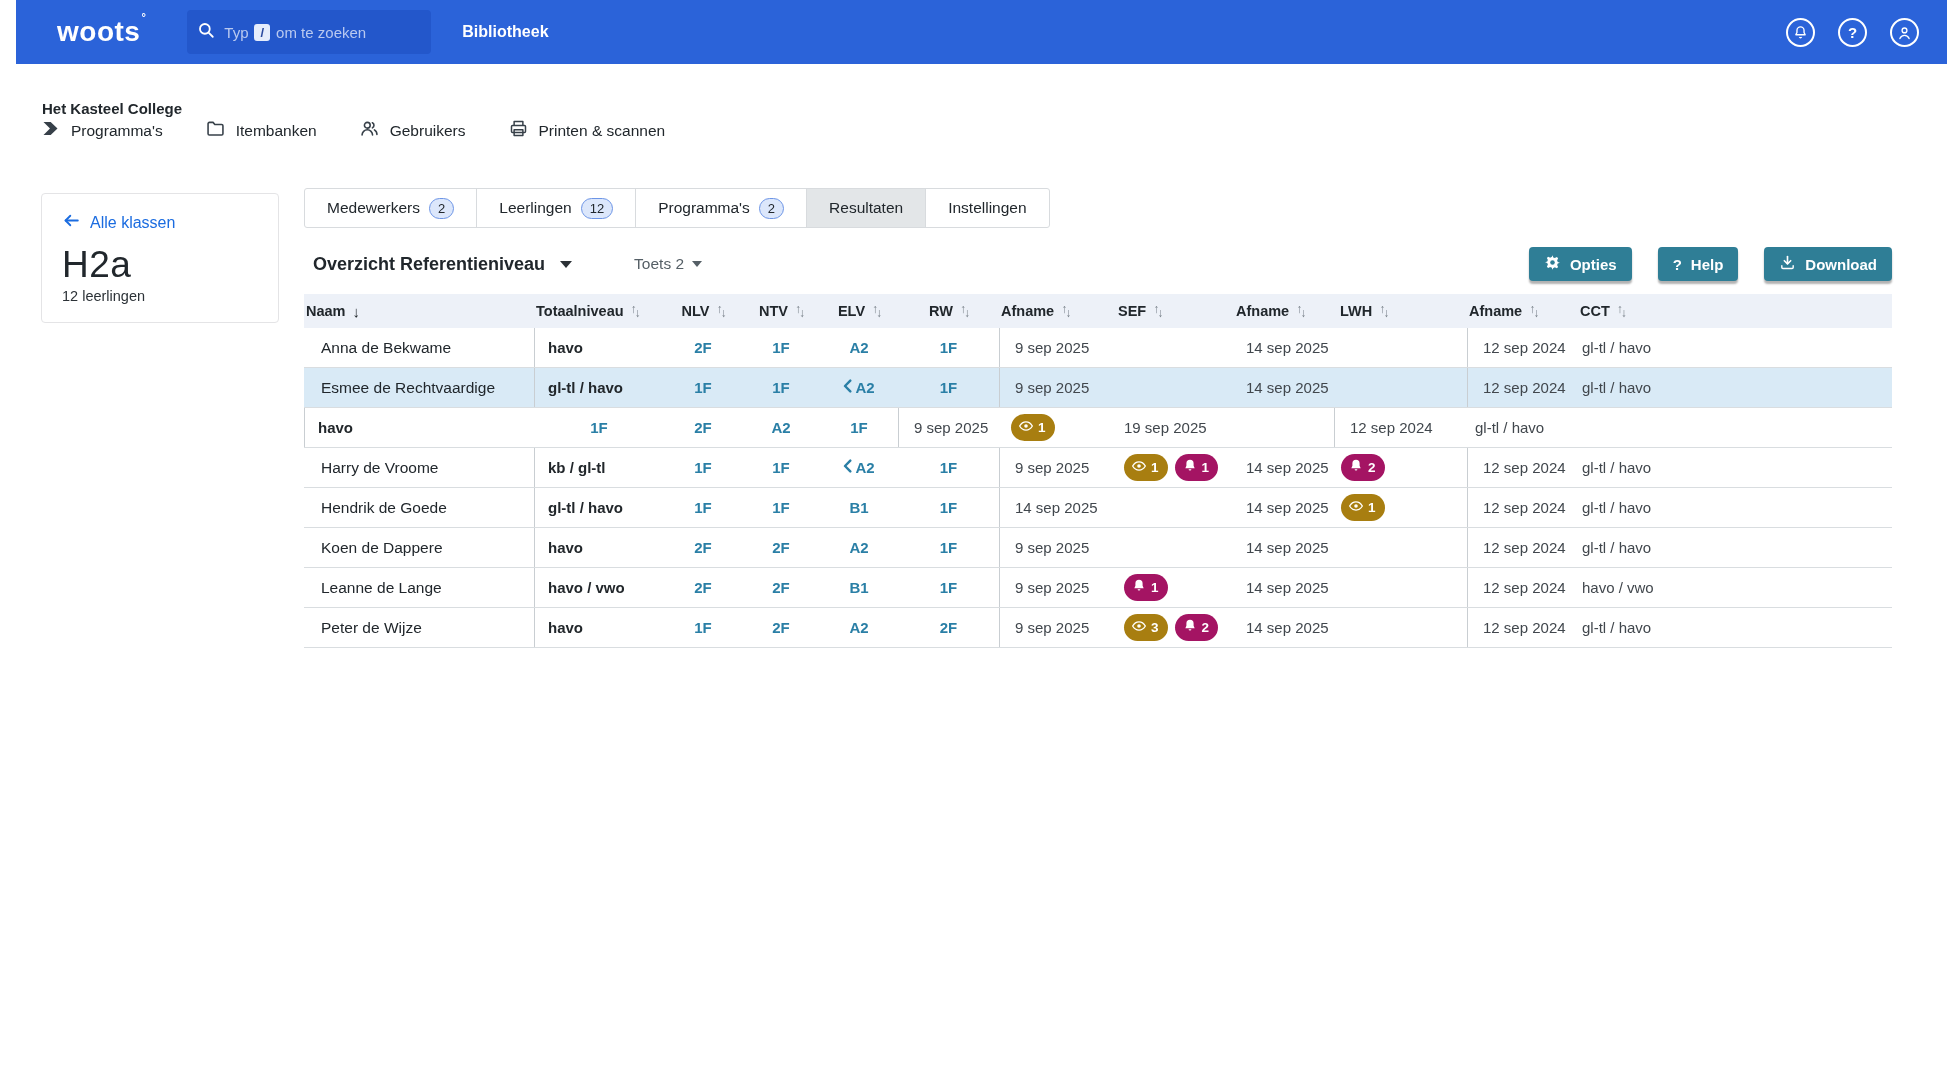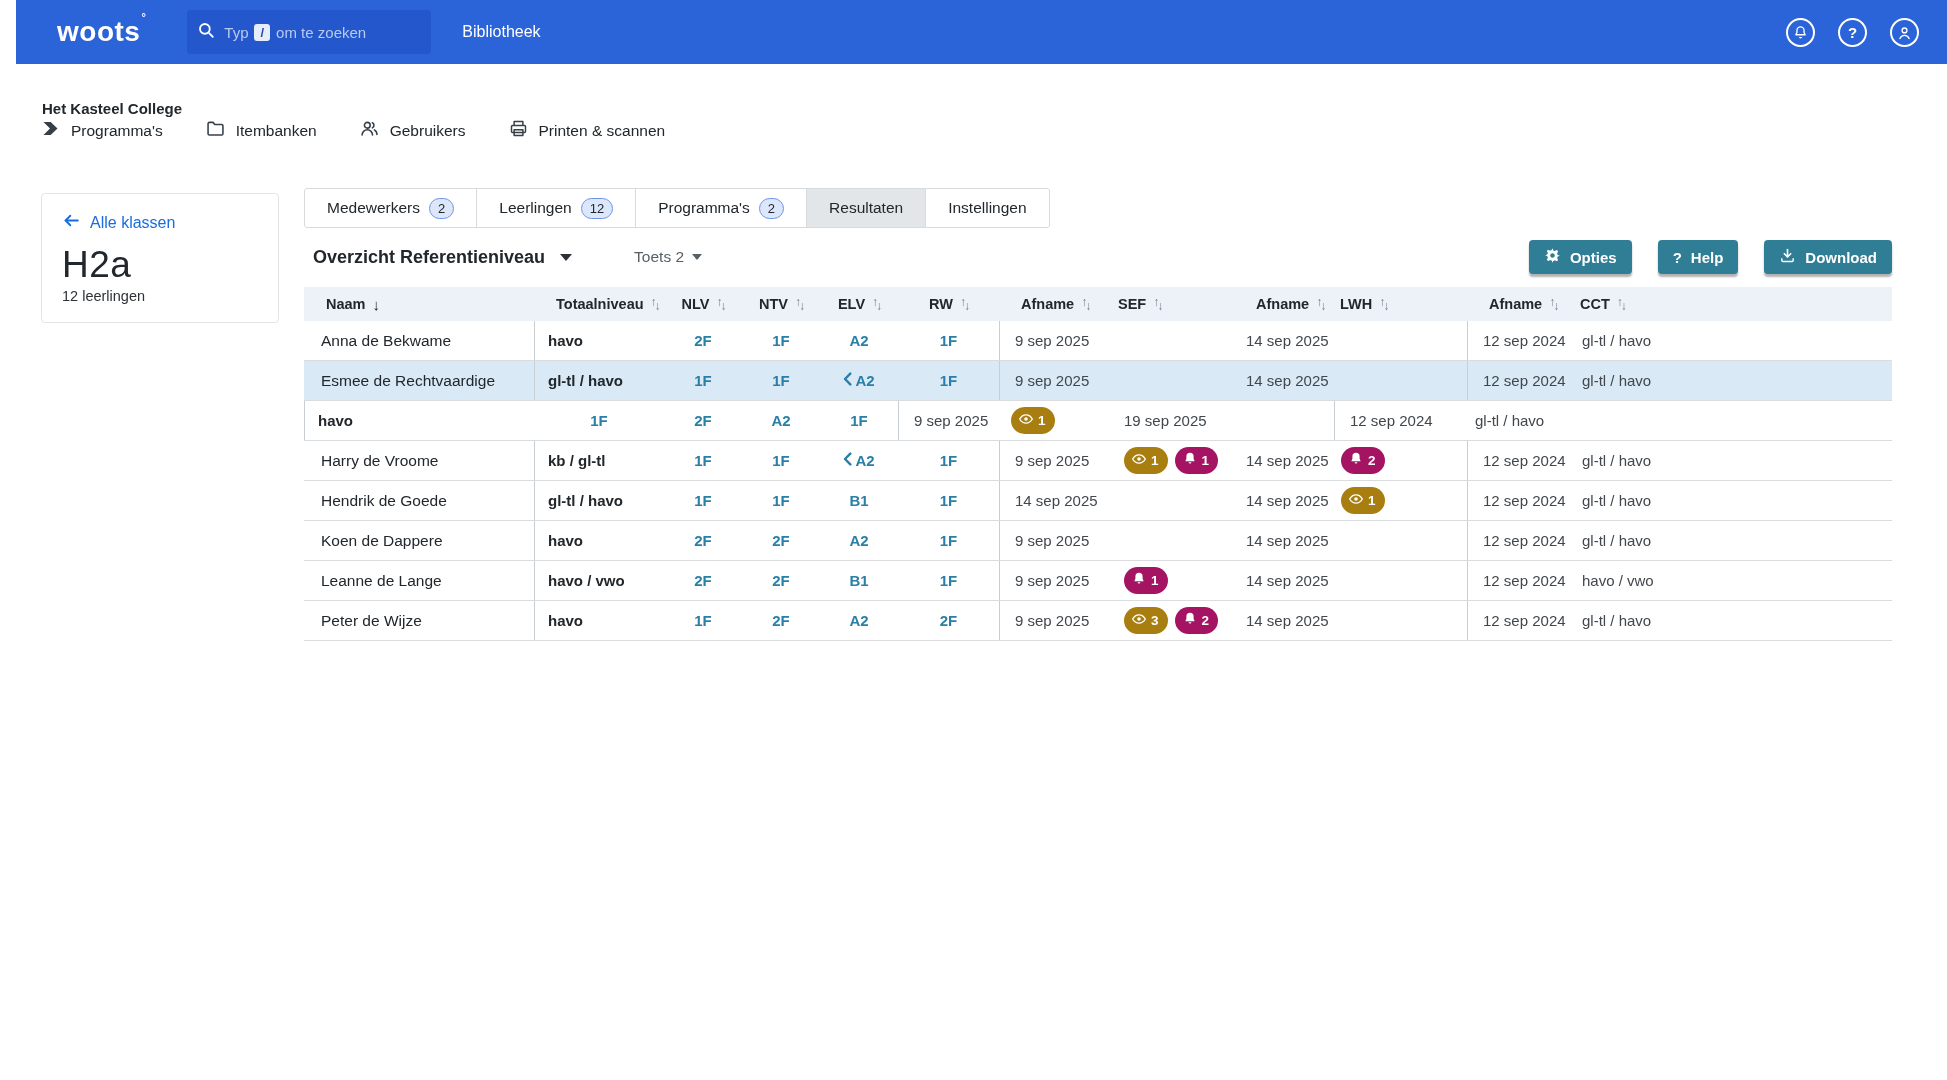--- a/index.html
+++ b/index.html
@@ -10,21 +10,21 @@
   .topbar { position:absolute; left:16px; top:0; width:1947px; height:64px;
     background:var(--topbar-blue); display:flex; align-items:center; }
   .logo { margin-left:41px; color:#fff; font-size:28px; font-weight:bold;
     letter-spacing:.5px; position:relative; }
   .logo sup { font-size:11px; position:relative; top:-10px; left:1px; }
   .searchbox { margin-left:42px; width:244px; height:44px; background:var(--search-blue);
     border-radius:4px; display:flex; align-items:center; padding:0 10px; gap:9px; cursor:text; }
   .searchbox .ph { color:#b9c9f0; font-size:15px; display:flex; align-items:center; gap:6px; white-space:nowrap; }
   .keycap { background:#e6edfc; color:#2b4a9e; border-radius:3px; padding:1px 6px;
     font-size:13px; font-weight:bold; }
-  .top-link { margin-left:31px; color:#fff; font-size:16px; font-weight:normal; cursor:pointer; }
+  .top-link { margin-left:31px; color:#fff; font-size:16px; font-weight:bold; cursor:pointer; }
   .top-icons { margin-left:auto; margin-right:44px; display:flex; gap:23px; }
   .circ { width:29px; height:29px; border:2px solid #fff; border-radius:50%;
     display:flex; align-items:center; justify-content:center; cursor:pointer;
     color:#fff; font-size:15px; font-weight:bold; }
   .circ svg { width:17px; height:17px; }
 
   
   .school { position:absolute; left:42px; top:100px; font-size:15px; font-weight:bold; }
   .mainnav { position:absolute; left:40px; top:118px; display:flex; gap:42px; align-items:center; }
   .navitem { display:flex; align-items:center; gap:10px; font-size:15.5px; cursor:pointer; }
@@ -43,21 +43,21 @@
   .main { position:absolute; left:304px; top:188px; width:1588px; }
 
   .tabs { display:inline-flex; border:1px solid #d8dbde; border-radius:3px; background:#fff; }
   .tab { height:38px; display:flex; align-items:center; gap:9px; padding:0 22px;
     font-size:15.5px; border-right:1px solid #d8dbde; cursor:pointer; white-space:nowrap; }
   .tab:last-child { border-right:none; }
   .tab.active { background:#e3e6e8; }
   .tab .cnt { background:#dce7fb; border:1px solid #6d95e6; border-radius:11px;
     padding:2px 8px; font-size:13px; }
 
-  .toolbar { margin-top:11px; height:36px; display:flex; align-items:center; }
+  .toolbar { margin-top:18px; height:36px; display:flex; align-items:center; }
   .viewtitle { font-size:18px; font-weight:bold; display:flex; align-items:center;
     gap:15px; cursor:pointer; margin-left:9px; }
   .caret { width:0; height:0; border-left:6px solid transparent; border-right:6px solid transparent;
     border-top:7px solid #2b3136; display:inline-block; }
   .testsel { margin-left:62px; font-size:15.5px; color:#555f66; display:flex;
     align-items:center; gap:8px; cursor:pointer; }
   .testsel .caret { border-top-color:#555f66; border-left-width:5px; border-right-width:5px; border-top-width:6px; }
   .toolbar .btns { margin-left:auto; display:flex; gap:26px; }
   .btn { height:34px; background:var(--btn-teal); color:#fff; font-size:15px; font-weight:bold;
     border:none; border-radius:4px; padding:0 15px; display:flex; align-items:center;
@@ -65,21 +65,21 @@
     font-family:"Liberation Sans", sans-serif; }
   .btn svg { width:17px; height:17px; }
 
   
   .table { margin-top:12px; width:1588px; }
   .hrow, .trow { display:grid;
     grid-template-columns:230px 130px 78px 78px 78px 101px 113px 122px 100px 133px 107px 318px; }
   .hrow { background:#edf1f8; height:34px; }
   .hcell { display:flex; align-items:center; gap:7px; font-size:14.5px; font-weight:bold;
     cursor:pointer; white-space:nowrap; }
-  .hcell.left { padding-left:22px; justify-content:flex-start; }
+  .hcell.left { padding-left:2px; justify-content:flex-start; }
   .hcell.center { justify-content:center; }
   .hcell.pad4 { padding-left:6px; }
   .sortpair { color:#788089; font-size:12px; letter-spacing:-2px; font-weight:normal; }
   .sortpair .u { position:relative; top:-2px; }
   .sortpair .d { position:relative; top:2px; }
   .sortdesc { font-size:15px; font-weight:bold; color:#21272c; }
 
   .trow { height:40px; border-bottom:1px solid #d9dde0; background:#fff; }
   .trow.hl { background:var(--row-highlight); }
   .tcell { display:flex; align-items:center; font-size:15px; color:#41474d; white-space:nowrap; }

